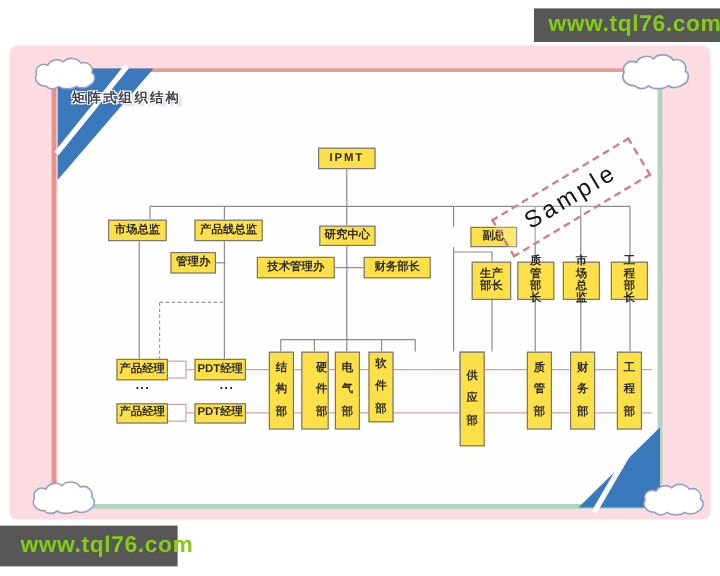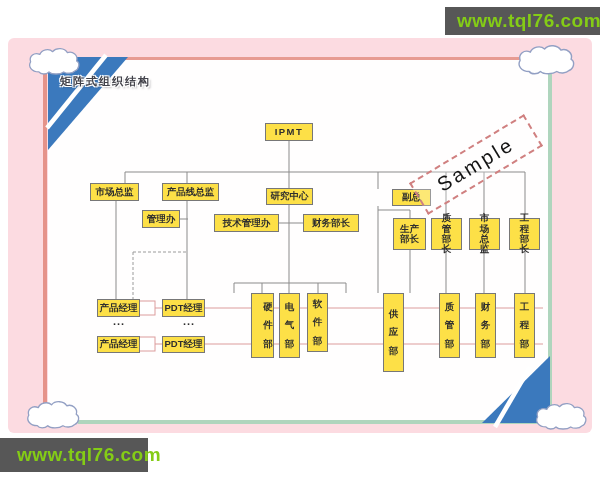--- a/index.html
+++ b/index.html
@@ -140,20 +140,21 @@
   <div class="node wrap2" style="left:469px;top:218px;width:31px;height:21px;">市场总监</div>
   <div class="node wrap2" style="left:509px;top:218px;width:31px;height:21px;">工程部长</div>
 
   <div class="node" style="left:97px;top:299px;width:43px;height:18px;">产品经理</div>
   <div class="node" style="left:162px;top:299px;width:43px;height:18px;">PDT经理</div>
   <div class="dots" style="left:104px;top:315px;">...</div>
   <div class="dots" style="left:174px;top:315px;">...</div>
   <div class="node" style="left:97px;top:336px;width:43px;height:17px;">产品经理</div>
   <div class="node" style="left:162px;top:336px;width:43px;height:17px;">PDT经理</div>
 
+  <div class="node vert" style="left:224px;top:293px;width:21px;height:65px;">结构部</div>
   <div class="node vert" style="left:251px;top:293px;width:21px;height:65px;padding-left:16px;">硬件部</div>
   <div class="node vert" style="left:279px;top:293px;width:21px;height:65px;">电气部</div>
   <div class="node vert" style="left:307px;top:293px;width:21px;height:59px;">软件部</div>
   <div class="node vert" style="left:335px;top:293px;width:21px;height:65px;margin-left:48px;">中试室</div>
   <div class="node vert" style="left:383px;top:293px;width:21px;height:79px;">供应部</div>
   <div class="node vert" style="left:475px;top:293px;width:21px;height:65px;">财务部</div>
   <div class="node vert" style="left:439px;top:293px;width:21px;height:65px;">质管部</div>
   <div class="node vert" style="left:514px;top:293px;width:21px;height:65px;">工程部</div>
 
   <div class="abs watermark">Sample</div>

